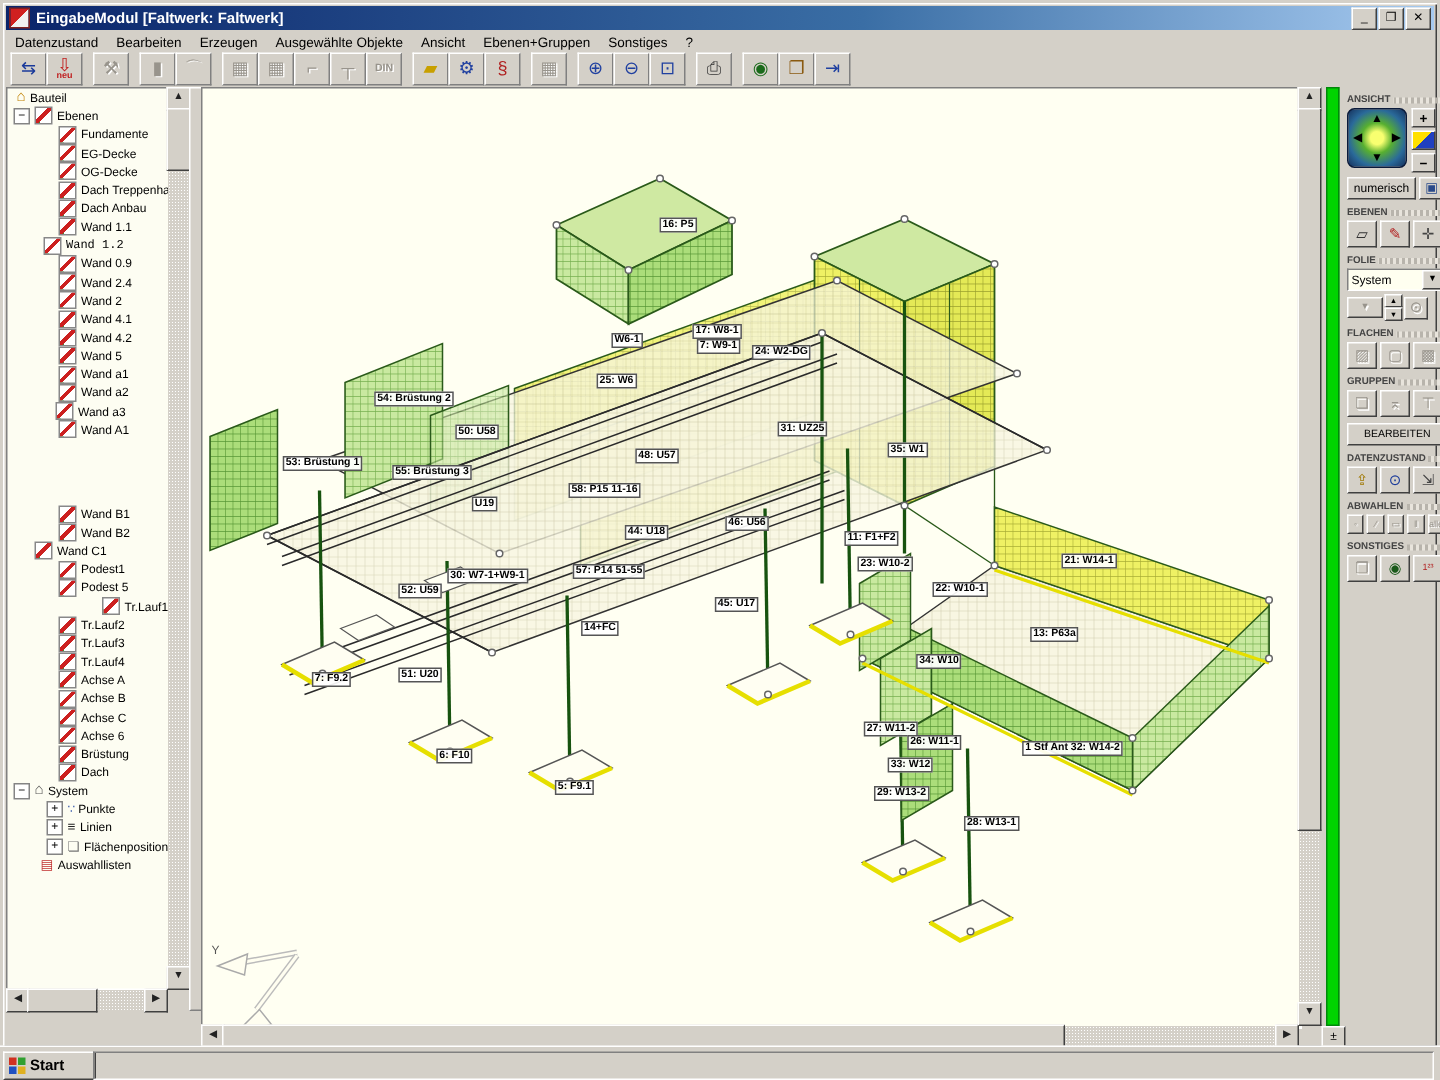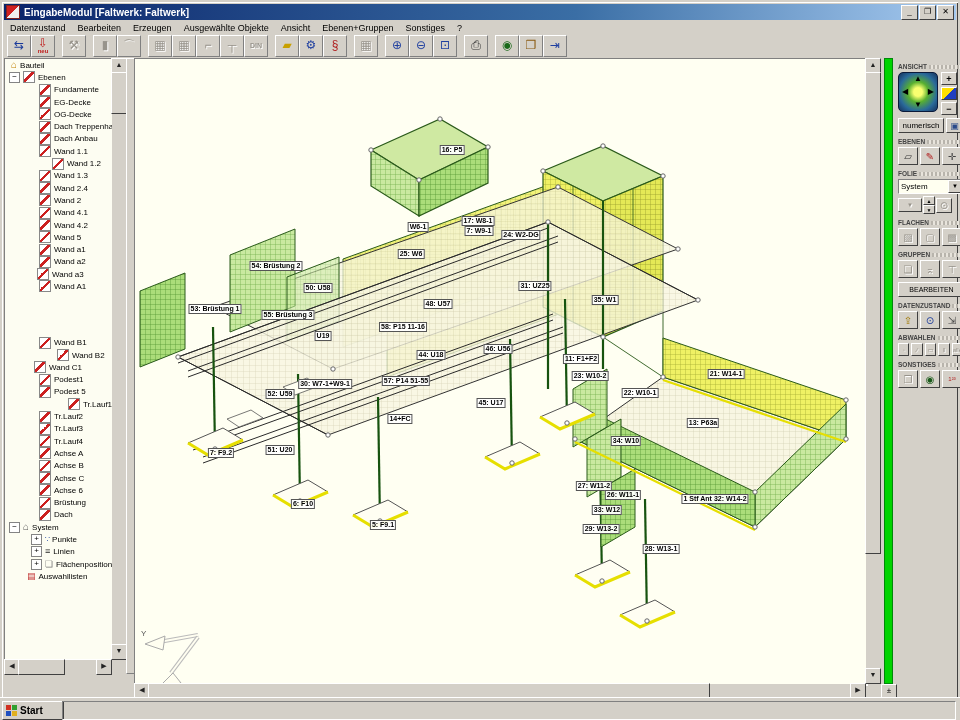--- a/index.html
+++ b/index.html
@@ -228,27 +228,27 @@
           <span>Dach Treppenha</span>
         </div>
         <div class="trow" style="padding-left: 34px;">
           <span class="tico ico-layer"></span>
           <span>Dach Anbau</span>
         </div>
         <div class="trow" style="padding-left: 34px;">
           <span class="tico ico-layer"></span>
           <span>Wand 1.1</span>
         </div>
-        <div class="trow" style="padding-left: 47px;">
+        <div class="trow" style="padding-left: 24px; font-family: Liberation Mono, monospace;">
           <span class="tico ico-layer"></span>
           <span>Wand 1.2</span>
         </div>
         <div class="trow" style="padding-left: 34px;">
           <span class="tico ico-layer"></span>
-          <span>Wand 1.3</span>
+          <span>Wand 0.9</span>
         </div>
         <div class="trow" style="padding-left: 34px;">
           <span class="tico ico-layer"></span>
           <span>Wand 2.4</span>
         </div>
         <div class="trow" style="padding-left: 34px;">
           <span class="tico ico-layer"></span>
           <span>Wand 2</span>
         </div>
         <div class="trow" style="padding-left: 34px;">
@@ -276,25 +276,25 @@
           <span>Wand a3</span>
         </div>
         <div class="trow" style="padding-left: 34px;">
           <span class="tico ico-layer"></span>
           <span>Wand A1</span>
         </div>
         <div class="trow" style="padding-left: 34px; margin-top: 44px;">
           <span class="tico ico-layer"></span>
           <span>Wand B1</span>
         </div>
-        <div class="trow" style="padding-left: 52px;">
+        <div class="trow" style="padding-left: 34px;">
           <span class="tico ico-layer"></span>
           <span>Wand B2</span>
         </div>
-        <div class="trow" style="padding-left: 18px; margin-left: 11px;">
+        <div class="trow" style="padding-left: 18px;">
           <span class="tico ico-layer"></span>
           <span>Wand C1</span>
         </div>
         <div class="trow" style="padding-left: 34px;">
           <span class="tico ico-layer"></span>
           <span>Podest1</span>
         </div>
         <div class="trow" style="padding-left: 34px;">
           <span class="tico ico-layer"></span>
           <span>Podest 5</span>

